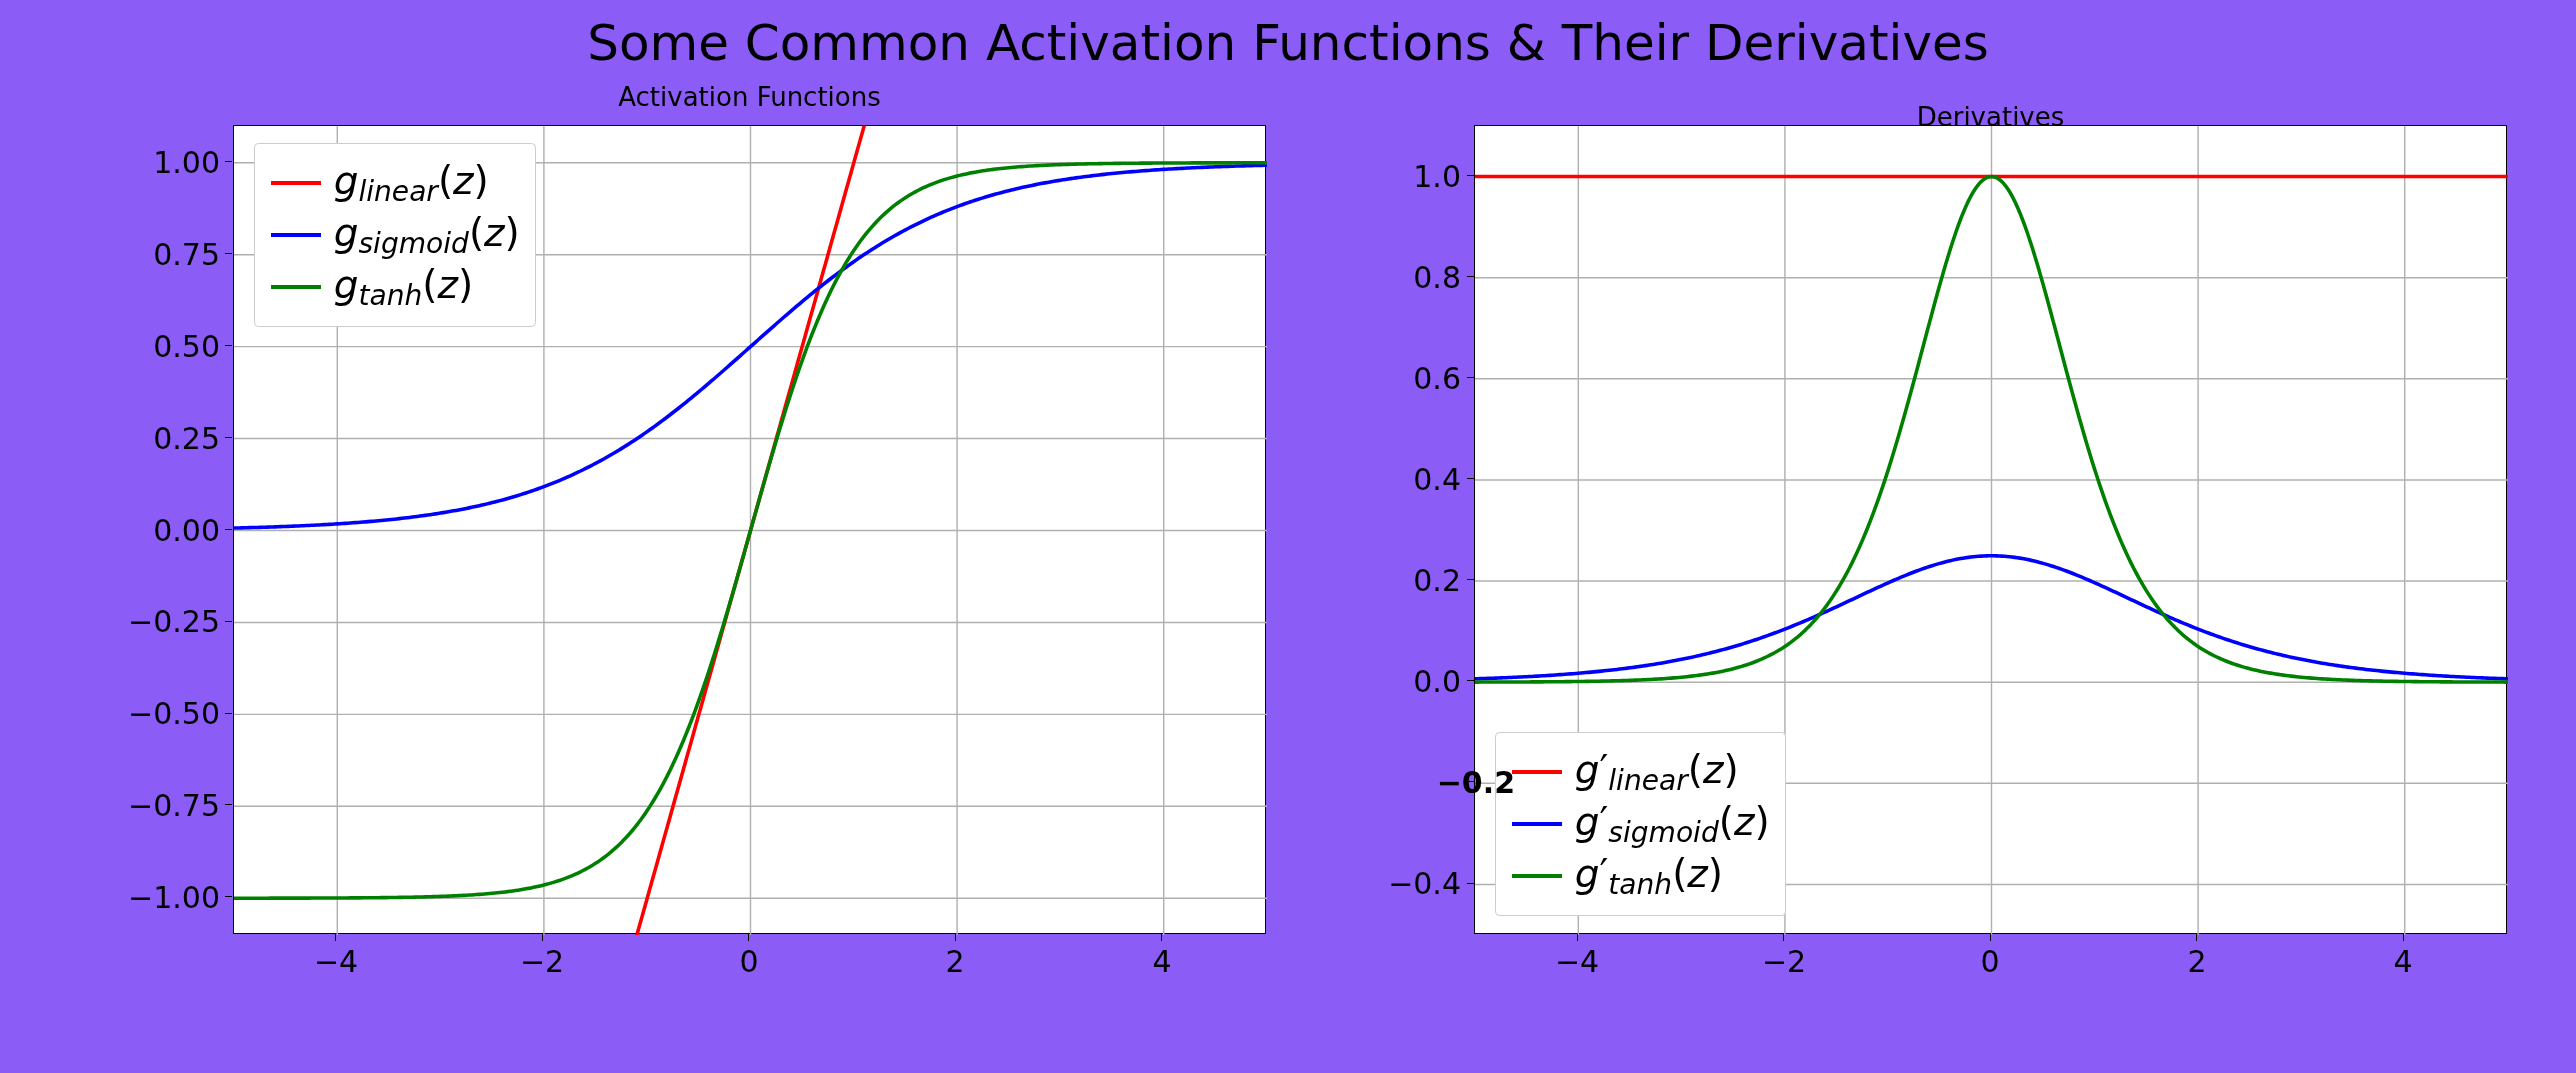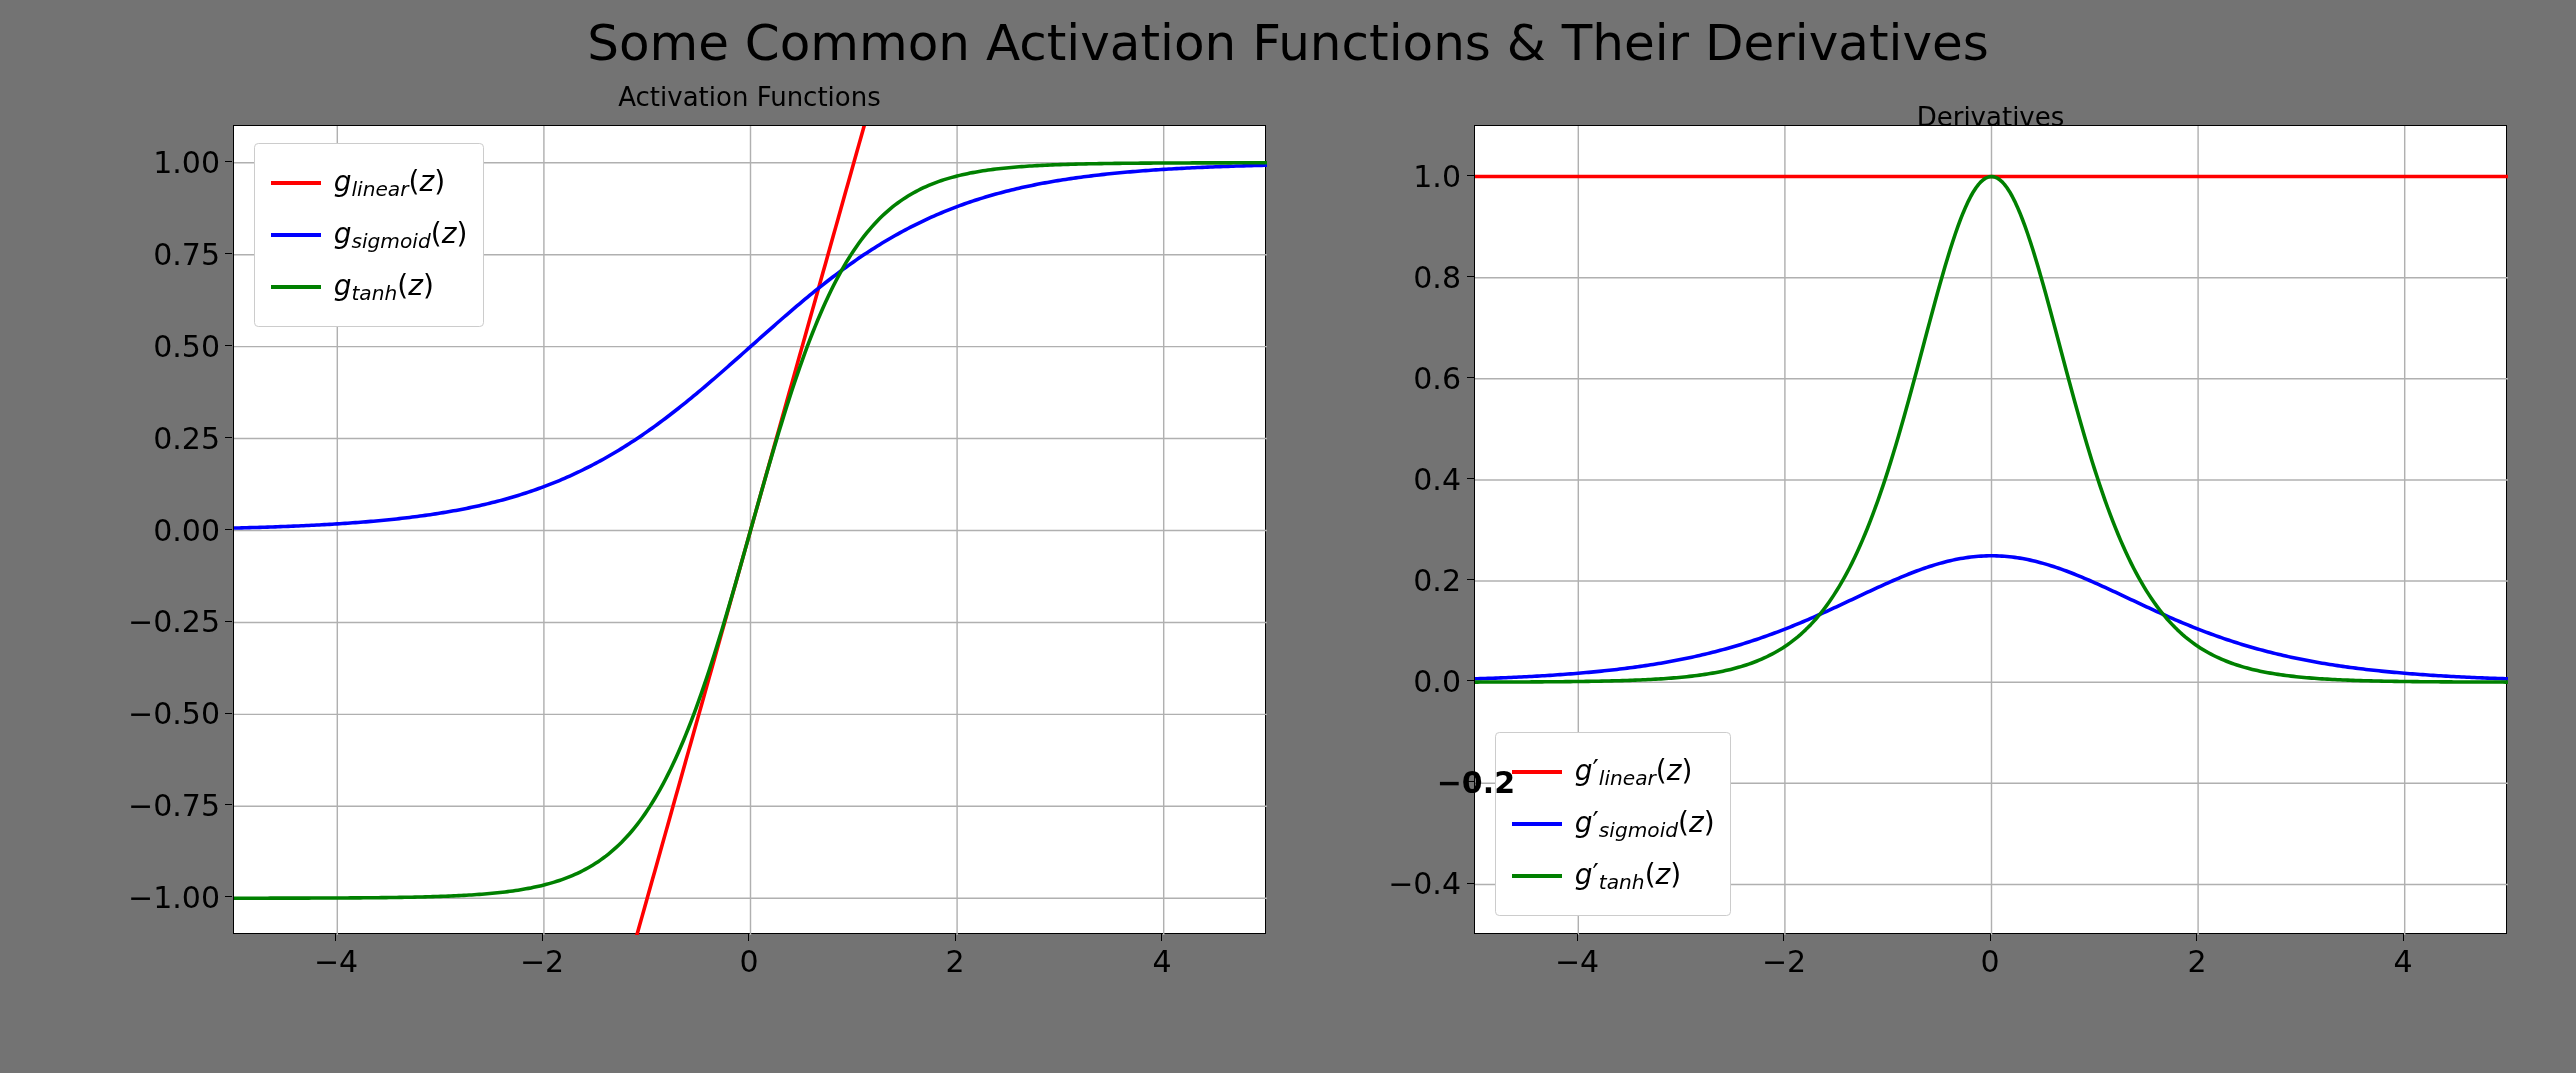--- a/index.html
+++ b/index.html
@@ -6,21 +6,21 @@
     margin: 0;
     padding: 0;
     background: #ffffff;
     font-family: "DejaVu Sans", "Liberation Sans", Arial, sans-serif;
     color: #000;
   }
   .figure {
     position: relative;
     width: 2576px;
     height: 1073px;
-    background: #737373;
+    background: #8b5cf6;
   }
   .suptitle {
     position: absolute;
     left: 0;
     width: 100%;
     text-align: center;
     font-size: 50px;
     font-weight: 400;
     top: 14.3px;
   }
@@ -77,21 +77,21 @@
     align-items: center;
     gap: 13px;
     height: 52px;
   }
   .legend-swatch {
     width: 50px;
     height: 3.6px;
     flex: 0 0 auto;
   }
   .legend-label {
-    font-size: 28px;
+    font-size: 39px;
     white-space: nowrap;
   }
   .legend-label .fn { font-style: italic; }
   .legend-label .sub { font-size: 0.72em; font-style: italic; vertical-align: -0.25em; }
   .legend-label .arg { font-style: italic; }
   .legend-label .prime { font-style: normal; }
 </style>
 </head>
 <body>
 

